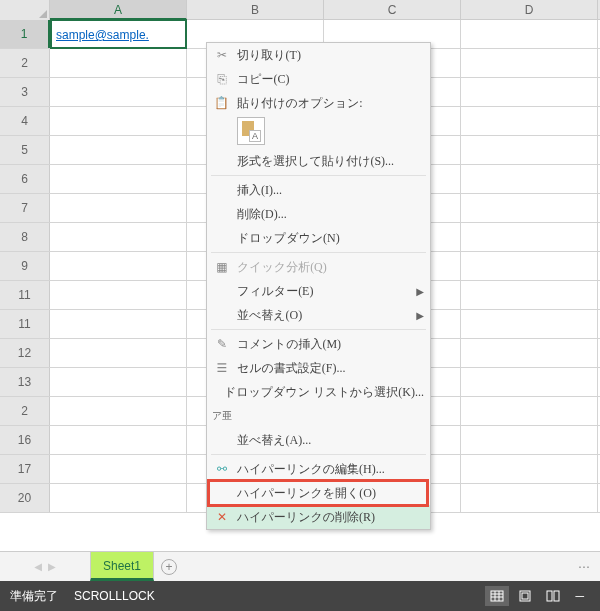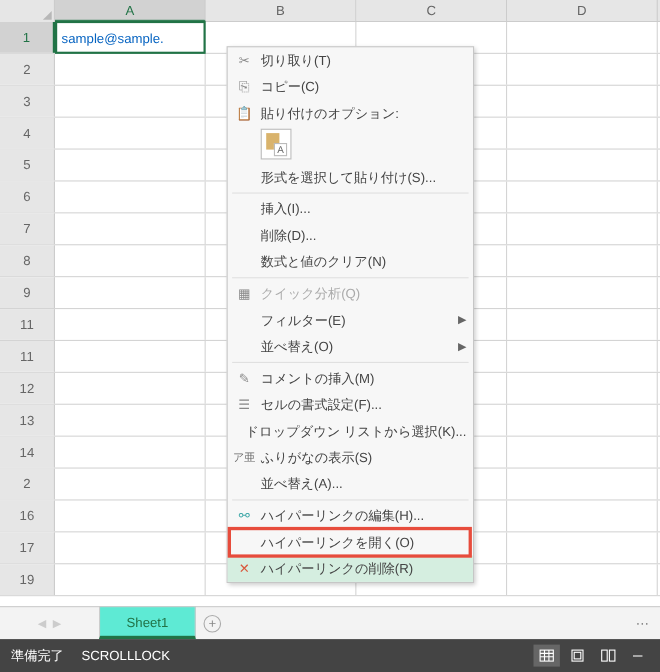--- a/index.html
+++ b/index.html
@@ -9,42 +9,42 @@
   .corner { width: 50px; height: 20px; background: #e6e6e6; border-right: 1px solid #ccc; position: relative; }
   .corner::after { content: ""; position: absolute; right: 2px; bottom: 2px; border-left: 8px solid transparent; border-bottom: 8px solid #b7b7b7; }
   .col-h { width: 137px; text-align: center; line-height: 20px; color: #666; border-right: 1px solid #ccc; background: #e6e6e6; }
   .col-h.sel { background: #d2d2d2; color: #217346; font-weight: 500; border-bottom: 2px solid #217346; margin-bottom:-1px; }
   .rows { }
   .row { display: flex; height: 29px; border-bottom: 1px solid #d4d4d4; }
   .row-h { width: 50px; text-align: center; line-height: 29px; background: #e6e6e6; color: #666; border-right: 1px solid #ccc; }
   .row-h.sel { background: #d2d2d2; color: #217346; border-right: 2px solid #217346; }
   .cell { width: 137px; border-right: 1px solid #d4d4d4; line-height: 29px; padding: 0 4px; overflow: visible; white-space: nowrap; }
   .cell.active { border: 2px solid #217346; margin: -1px 0 -1px 0; z-index: 2; position: relative; background:#fff; }
-  .hyperlink { color: #0563c1; }
+  .hyperlink { color: #0563c1; text-decoration: underline; }
   
   .context-menu { position: absolute; top: 42px; left: 206px; width: 225px; background: #f7f7f7; border: 1px solid #c6c6c6; box-shadow: 2px 2px 4px rgba(0,0,0,0.2); z-index: 10; }
   .ctx-item { display: flex; align-items: center; height: 24px; padding: 0 6px 0 0; font-size: 12px; color: #444; position: relative; }
   .ctx-item.hover { background: #d5eee0; }
   .ctx-item.disabled { color: #aaa; }
   .ctx-item.header { color: #444; font-weight: 500; }
   .ctx-icon { width: 30px; display: flex; align-items: center; justify-content: center; color: #888; }
-  .ctx-label { flex: 1; white-space: nowrap; }
+  .ctx-label { flex: 1; white-space: nowrap; font-family: Liberation Serif, serif; }
   .ctx-arrow { color: #666; font-size: 10px; }
   .ctx-sep { height: 1px; background: #e0e0e0; margin: 2px 4px; }
   .paste-opts { display:flex; padding: 2px 0 4px 30px; gap:4px;}
   .paste-btn { width:28px; height:28px; border:1px solid #bbb; background:#fff; display:flex; align-items:center; justify-content:center; font-size:14px; color:#666; position:relative;}
   .paste-btn::before{ content:""; position:absolute; left:4px; top:3px; width:12px; height:15px; background:linear-gradient(#d9b36c,#d9b36c);}
   .paste-btn::after { content:"A"; position:absolute; right:3px; bottom:2px; font-size:9px; color:#666; background:#fff; border:1px solid #bbb; padding:0 2px;}
   
   .highlight-box { position: absolute; border: 3px solid #e74c3c; pointer-events:none; z-index:11; }
   
   .tab-bar { position: absolute; bottom: 30px; left: 0; right: 0; height: 30px; background: #f3f3f3; border-top: 1px solid #ccc; display: flex; align-items: stretch; }
   .tab-scroll { width: 90px; display:flex; align-items:center; justify-content:center; gap:6px; color:#ccc; }
   .tab-scroll span{ font-size:10px;}
-  .tab { padding: 0 24px; line-height: 28px; background: #5eead4; border: 1px solid #ccc; border-bottom: 3px solid #217346; color: #217346; font-weight: 500; margin-top:-1px;}
+  .tab { padding: 0 12px; line-height: 28px; background: #bef264; border: 1px solid #ccc; border-bottom: 3px solid #217346; color: #217346; font-weight: 500; margin-top:-1px;}
   .tab-add { width: 30px; display: flex; align-items: center; justify-content: center; color: #888; }
   .tab-add-circle { width:16px; height:16px; border:1px solid #aaa; border-radius:50%; display:flex; align-items:center; justify-content:center; font-size:12px; line-height:1;}
   .tab-dots { margin-left:auto; padding:0 10px; display:flex; align-items:center; color:#888;}
 
   .status-bar { position: absolute; bottom: 0; left: 0; right: 0; height: 30px; background: #444; color: #fff; display: flex; align-items: center; padding: 0 10px; font-size: 12px; gap: 16px; text-align: right; }
   .status-bar .spacer { flex: 1; }
   .view-btns { display: flex; gap: 4px; align-items:center; }
   .view-btn { width: 24px; height: 20px; display: flex; align-items: center; justify-content: center; color: #fff; }
   .view-btn.active { background: #666; }
   .view-btn svg { stroke:#fff; fill:none; }
@@ -147,27 +147,20 @@
         <div class="cell"></div>
       </div>
       <div class="row">
         <div class="row-h">13</div>
         <div class="cell"></div>
         <div class="cell"></div>
         <div class="cell"></div>
         <div class="cell"></div>
       </div>
       <div class="row">
-        <div class="row-h">14</div>
-        <div class="cell"></div>
-        <div class="cell"></div>
-        <div class="cell"></div>
-        <div class="cell"></div>
-      </div>
-      <div class="row">
         <div class="row-h">2</div>
         <div class="cell"></div>
         <div class="cell"></div>
         <div class="cell"></div>
         <div class="cell"></div>
       </div>
       <div class="row">
         <div class="row-h">16</div>
         <div class="cell"></div>
         <div class="cell"></div>
@@ -175,21 +168,21 @@
         <div class="cell"></div>
       </div>
       <div class="row">
         <div class="row-h">17</div>
         <div class="cell"></div>
         <div class="cell"></div>
         <div class="cell"></div>
         <div class="cell"></div>
       </div>
       <div class="row">
-        <div class="row-h">19</div>
+        <div class="row-h">20</div>
         <div class="cell"></div>
         <div class="cell"></div>
         <div class="cell"></div>
         <div class="cell"></div>
       </div>
     </div>
 </div>
 
 <div class="context-menu">
   <div class="ctx-item">
@@ -215,21 +208,21 @@
   <div class="ctx-item">
     <span class="ctx-icon"></span>
     <span class="ctx-label">挿入(I)...</span>
   </div>
   <div class="ctx-item">
     <span class="ctx-icon"></span>
     <span class="ctx-label">削除(D)...</span>
   </div>
   <div class="ctx-item">
     <span class="ctx-icon"></span>
-    <span class="ctx-label">数式と値のクリア(N)</span>
+    <span class="ctx-label">ドロップダウン(N)</span>
   </div>
   <div class="ctx-sep"></div>
   <div class="ctx-item disabled">
     <span class="ctx-icon">▦</span>
     <span class="ctx-label">クイック分析(Q)</span>
   </div>
   <div class="ctx-item">
     <span class="ctx-icon"></span>
     <span class="ctx-label">フィルター(E)</span>
     <span class="ctx-arrow">▶</span>
@@ -247,21 +240,20 @@
   <div class="ctx-item">
     <span class="ctx-icon">☰</span>
     <span class="ctx-label">セルの書式設定(F)...</span>
   </div>
   <div class="ctx-item">
     <span class="ctx-icon"></span>
     <span class="ctx-label">ドロップダウン リストから選択(K)...</span>
   </div>
   <div class="ctx-item">
     <span class="ctx-icon" style="font-size:10px;color:#666;">ア亜</span>
-    <span class="ctx-label">ふりがなの表示(S)</span>
   </div>
   <div class="ctx-item">
     <span class="ctx-icon"></span>
     <span class="ctx-label">並べ替え(A)...</span>
   </div>
   <div class="ctx-sep"></div>
   <div class="ctx-item">
     <span class="ctx-icon" style="color:#4aa;">⚯</span>
     <span class="ctx-label">ハイパーリンクの編集(H)...</span>
   </div>

